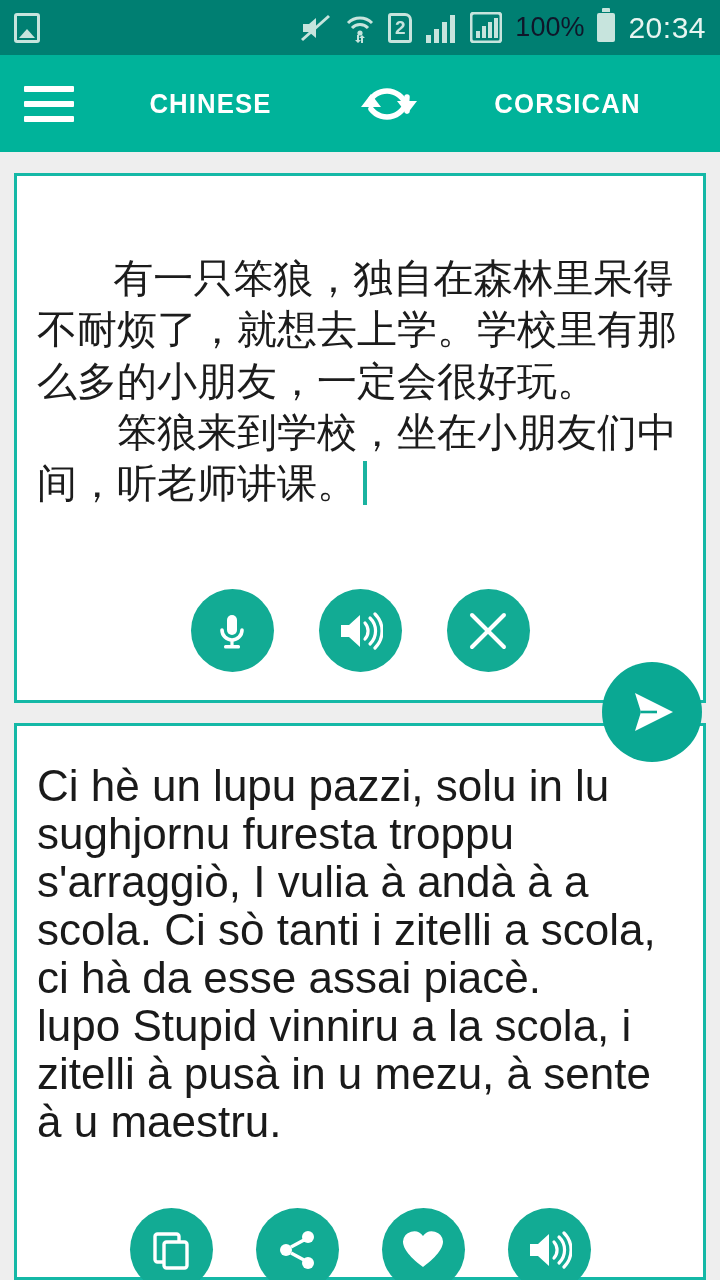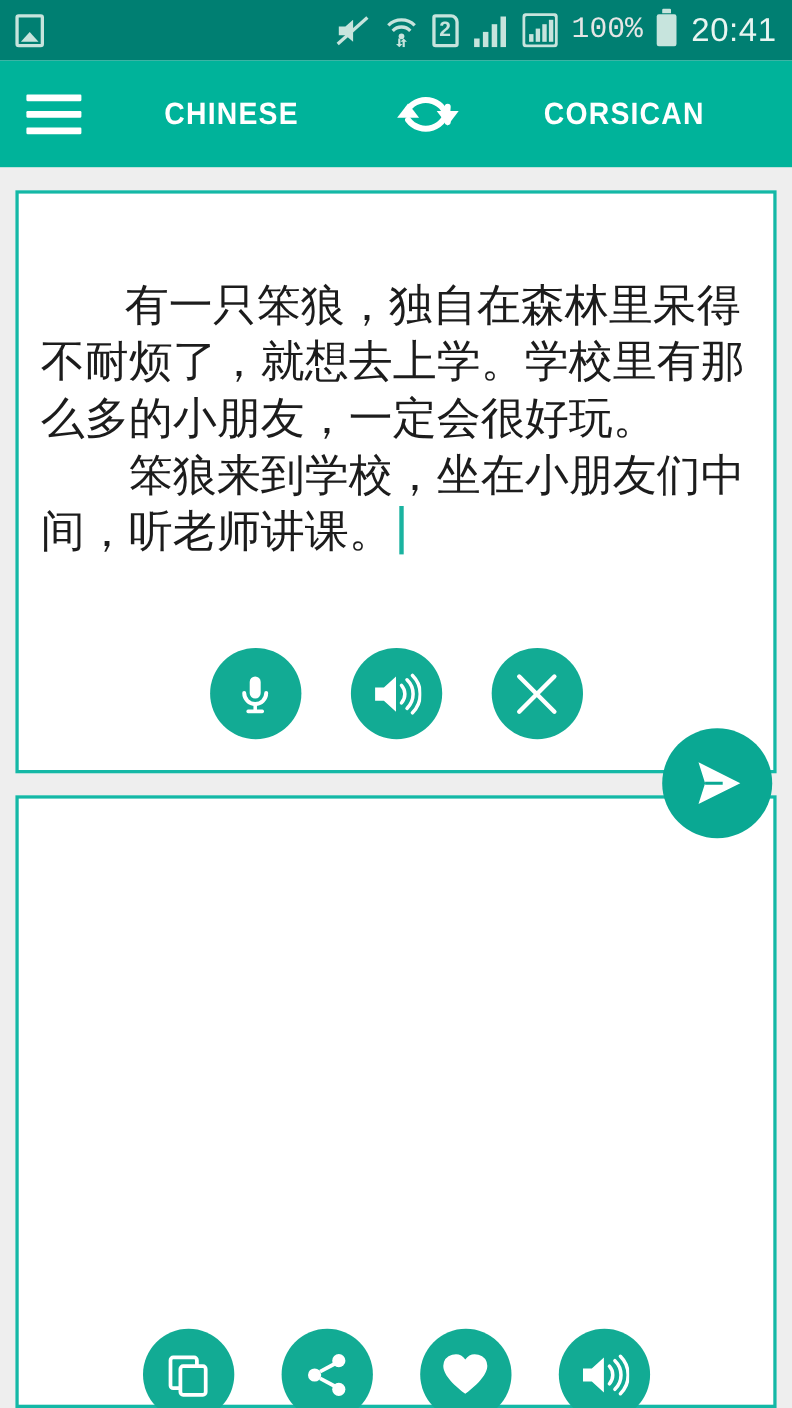--- a/index.html
+++ b/index.html
@@ -30,21 +30,21 @@
   .gallery-ic::after{
     content:""; position:absolute; left:2px; bottom:2px;
     width:0; height:0;
     border-left:8px solid transparent; border-right:8px solid transparent;
     border-bottom:9px solid #c7e4dd;
   }
   .status-time{
     font-size:30px; color:#e8f5f1; letter-spacing:0.5px;
     font-family:"Liberation Sans", sans-serif;
   }
-  .status-pct{ font-size:27px; color:#e5e5e5;font-family:Liberation Mono, monospace; }
+  .status-pct{ font-size:27px; color:#0f172a; }
   .sim-badge{
     width:24px; height:30px; border:3px solid #c7e4dd; border-radius:3px 7px 3px 3px;
     display:flex; align-items:center; justify-content:center;
     font-size:19px; font-weight:bold; color:#c7e4dd;
   }
   .battery{
     width:18px; height:29px; background:#c7e4dd; border-radius:2px; position:relative;
   }
   .battery::before{
     content:""; position:absolute; top:-5px; left:5px;
@@ -169,21 +169,21 @@
       <svg width="32" height="31" viewBox="0 0 32 31">
         <rect x="1" y="1" width="30" height="29" rx="3" fill="none" stroke="#c7e4dd" stroke-width="3"></rect>
         <rect x="6" y="19" width="4" height="7" fill="#c7e4dd"></rect>
         <rect x="12" y="14" width="4" height="12" fill="#c7e4dd"></rect>
         <rect x="18" y="10" width="4" height="16" fill="#c7e4dd"></rect>
         <rect x="24" y="6" width="4" height="20" fill="#c7e4dd"></rect>
       </svg>
     </span>
     <span class="status-pct">100%</span>
     <span class="battery"></span>
-    <span class="status-time">20:41</span>
+    <span class="status-time">20:34</span>
   </div>
 </div>
 
 <div class="app-bar">
   <div class="hamburger">
     <span></span>
       <span></span>
       <span></span>
   </div>
   <div class="lang-btn">CHINESE</div>
@@ -233,20 +233,22 @@
   </div>
 
   <div class="send-fab">
     <svg width="58" height="58" viewBox="0 0 58 58">
       <path d="M12 10 L50 29 L12 48 L18 29 Z" fill="#ffffff"></path>
       <path d="M18 29 L34 29" stroke="#0aa893" stroke-width="2.6"></path>
     </svg>
   </div>
 
   <div class="card card-dst">
+    <div class="dst-text">Ci hè un lupu pazzi, solu in lu sughjornu furesta troppu s'arraggiò, I vulia à andà à a scola. Ci sò tanti i zitelli a scola, ci hà da esse assai piacè.
+lupo Stupid vinniru a la scola, i zitelli à pusà in u mezu, à sente à u maestru.</div>
     <div class="btn-row dst-btn-row">
       <div class="fab">
         <svg width="42" height="42" viewBox="0 0 42 42">
           <rect x="5" y="5" width="24" height="28" rx="2.5" fill="none" stroke="#ffffff" stroke-width="3.4"></rect>
           <rect x="14" y="13" width="23" height="26" rx="2.5" fill="#12ab94" stroke="#ffffff" stroke-width="3.4"></rect>
         </svg>
       </div>
       <div class="fab">
         <svg width="42" height="42" viewBox="0 0 42 42">
           <circle cx="32" cy="8" r="6" fill="#ffffff"></circle>

